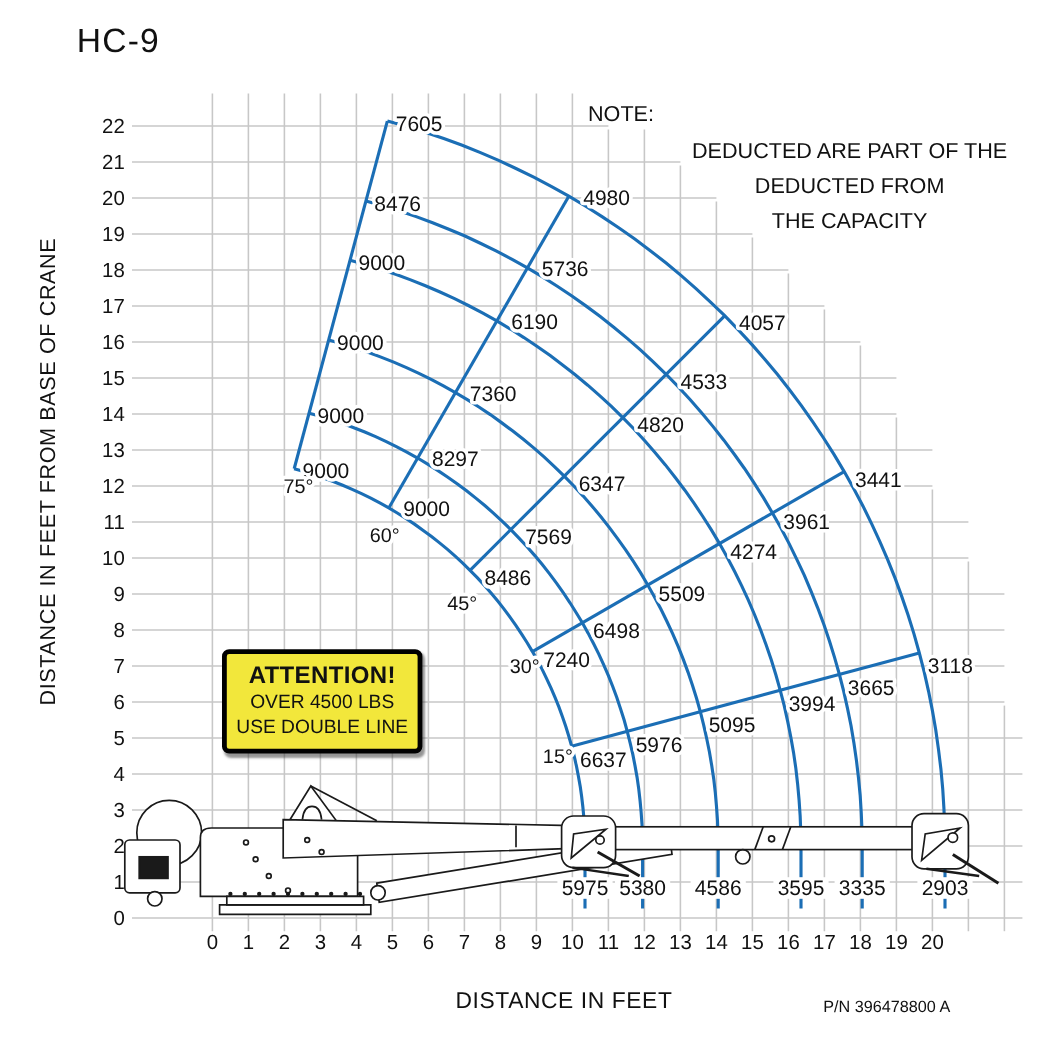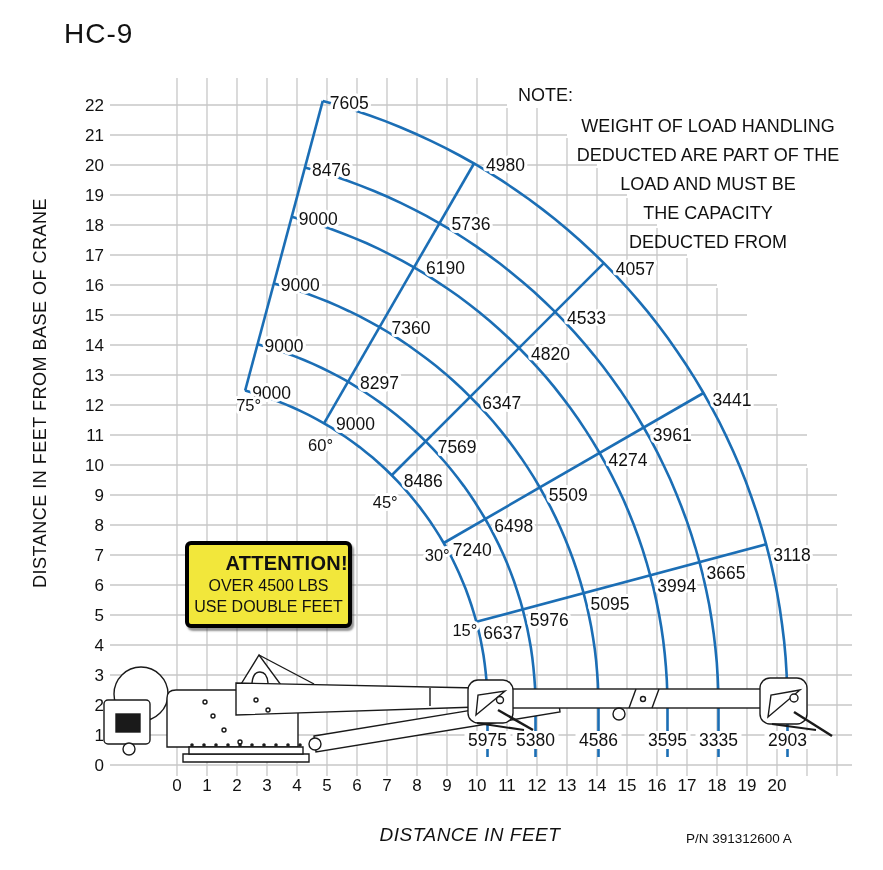--- a/index.html
+++ b/index.html
@@ -3,27 +3,27 @@
 <meta charset="utf-8">
 <style>
   html,body{margin:0;padding:0;background:#fff;}
   #stage{position:relative;width:883px;height:870px;background:#fff;overflow:hidden;
          font-family:"Liberation Sans",sans-serif;color:#111;}
   #chart-svg{position:absolute;left:0;top:0;}
   .abs{position:absolute;white-space:nowrap;}
   #page-title{left:64px;top:18px;font-size:28px;letter-spacing:1px;}
   #y-axis-title{left:40px;top:393px;transform:translate(-50%,-50%) rotate(-90deg);
                 font-size:18px;letter-spacing:.5px;}
-  #x-axis-title{left:330px;top:824px;width:280px;text-align:center;font-size:19px;letter-spacing:.5px;font-style:italic;}
+  #x-axis-title{left:330px;top:824px;width:280px;text-align:center;font-size:19px;letter-spacing:.5px;}
   #part-number{left:686px;top:831px;font-size:13.5px;}
-  #note-heading{left:518px;top:85px;font-size:18px;}
+  #note-heading{left:490px;top:85px;font-size:18px;}
   #note-lines{left:532px;top:112px;width:352px;text-align:center;font-size:18px;line-height:29px;}
   #attention-box{left:185px;top:541px;width:159px;height:79px;border:4px solid #000;
                  border-radius:6px;text-align:center;box-shadow:2px 3px 2px rgba(60,60,60,.55);}
-  #attention-title{font-size:20px;font-weight:700;margin-top:7px;letter-spacing:.3px;text-align:right;}
+  #attention-title{font-size:20px;font-weight:700;margin-top:7px;letter-spacing:.3px;}
   .attention-line{font-size:16px;font-weight:400;line-height:21px;}
 </style>
 </head>
 <body>
 
 <div id="stage">
 
   <svg id="chart-svg" width="883" height="870">
     <g id="g-grid">
         <line x1="110" y1="765" x2="852" y2="765" stroke="#C7C7C7" stroke-width="1.3"></line>
@@ -226,29 +226,27 @@
         <text x="104" y="171" text-anchor="end" font-size="17" fill="#111111" font-family="&quot;Liberation Sans&quot;,sans-serif" style="">20</text>
         <text x="104" y="141" text-anchor="end" font-size="17" fill="#111111" font-family="&quot;Liberation Sans&quot;,sans-serif" style="">21</text>
         <text x="104" y="111" text-anchor="end" font-size="17" fill="#111111" font-family="&quot;Liberation Sans&quot;,sans-serif" style="">22</text>
       </g>
   </svg>
 
   <div class="abs" id="page-title">HC-9</div>
 
   <div class="abs" id="note-heading">NOTE:</div>
   <div class="abs" id="note-lines">
-    <div>WEIGHT OF LOAD HANDLING</div>
     <div>DEDUCTED ARE PART OF THE</div>
-    <div>LOAD AND MUST BE</div>
+    <div>DEDUCTED FROM</div>
     <div>THE CAPACITY</div>
-    <div>DEDUCTED FROM</div>
   </div>
 
   <div class="abs" id="attention-box" style="background: rgb(242, 231, 59);">
     <div id="attention-title">ATTENTION!</div>
     <div class="attention-line">OVER 4500 LBS</div>
-    <div class="attention-line">USE DOUBLE FEET</div>
+    <div class="attention-line">USE DOUBLE LINE</div>
   </div>
 
   <div class="abs" id="y-axis-title">DISTANCE IN FEET FROM BASE OF CRANE</div>
   <div class="abs" id="x-axis-title">DISTANCE IN FEET</div>
-  <div class="abs" id="part-number">P/N 391312600 A</div>
+  <div class="abs" id="part-number">P/N 396478800 A</div>
 </div>
 
 </body></html>

